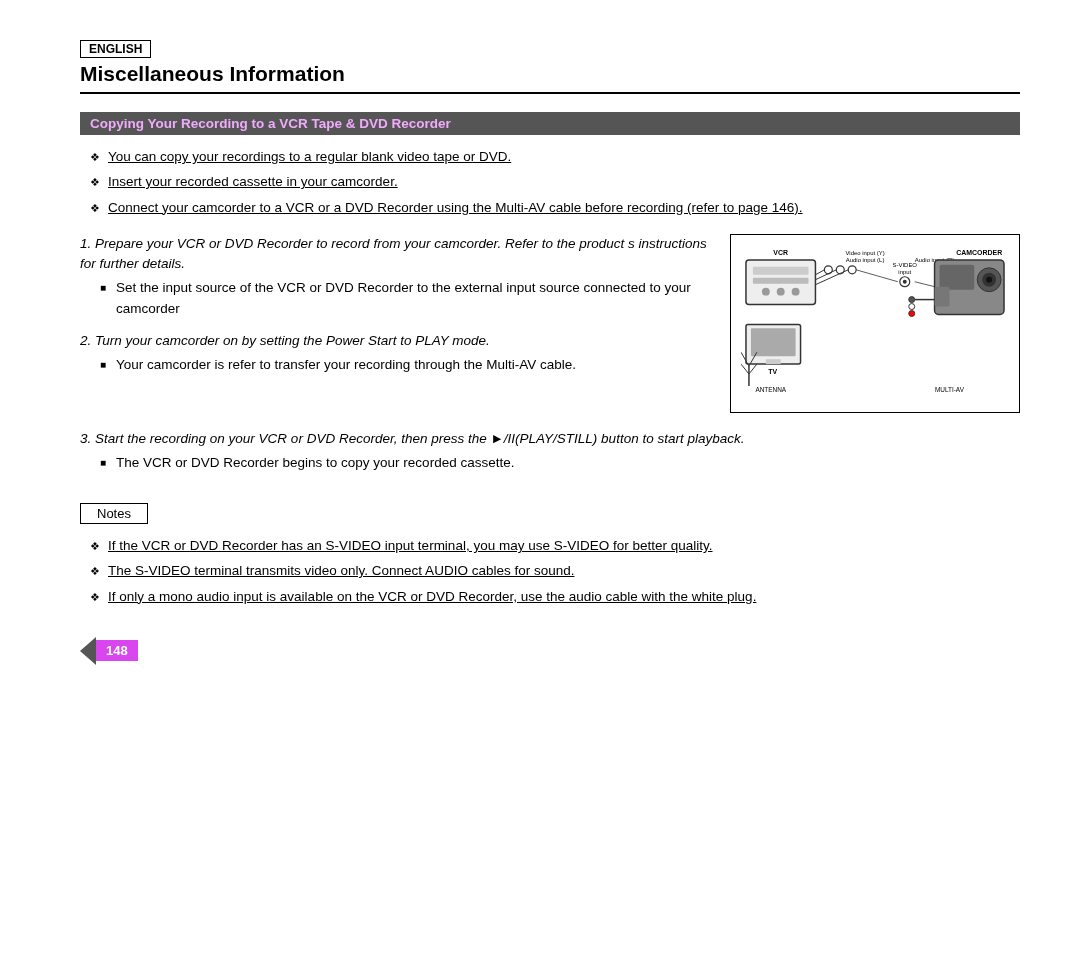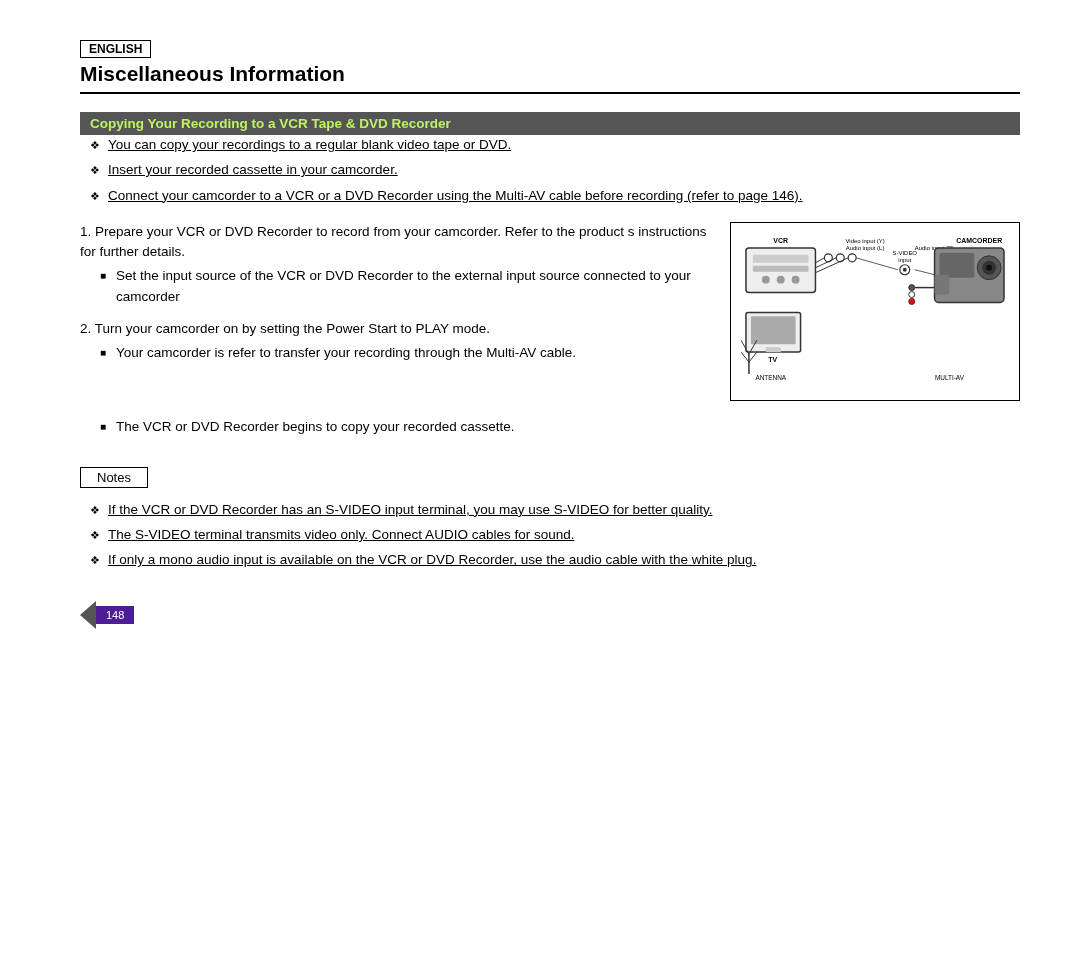--- a/index.html
+++ b/index.html
@@ -25,24 +25,25 @@
     .page-title {
       font-size: 21px;
       font-weight: bold;
       border-bottom: 2px solid #000;
       padding-bottom: 6px;
       margin-bottom: 18px;
     }
 
     .section-header {
       background: #555;
-      color: #bef264;
+      color: #f0abfc;
       font-weight: bold;
       font-size: 13.5px;
       padding: 4px 10px;
+      margin-bottom: 12px;
       display: inline-block;
       width: 100%;
     }
 
     .bullet-list {
       list-style: none;
       margin-bottom: 16px;
       padding-left: 10px;
       text-decoration: underline;
     }
@@ -90,20 +91,21 @@
       width: 100%;
     }
 
     .step-item {
       margin-bottom: 12px;
       line-height: 1.5;
     }
 
     .step-item > p {
       margin-bottom: 4px;
+      font-style: italic;
     }
 
     .sub-bullet {
       list-style: none;
       padding-left: 20px;
     }
 
     .sub-bullet li {
       position: relative;
       padding-left: 16px;
@@ -141,24 +143,24 @@
     .page-number-triangle {
       width: 0;
       height: 0;
       border-top: 14px solid transparent;
       border-bottom: 14px solid transparent;
       border-right: 16px solid #555;
       display: inline-block;
     }
 
     .page-number-rect {
-      background: #4c1d95;
+      background: #d946ef;
       color: #fff;
-      font-weight: normal;
-      font-size: 11px;
+      font-weight: bold;
+      font-size: 13px;
       padding: 3px 10px;
       display: inline-block;
     }
 
     .page-number-wrap {
       display: flex;
       align-items: center;
     }
   </style>
 </head>
@@ -262,20 +264,21 @@
         <circle cx="172" cy="55" r="3" fill="#555" stroke="#333" stroke-width="1"></circle>
         <circle cx="172" cy="62" r="3" fill="#fff" stroke="#333" stroke-width="1"></circle>
         <circle cx="172" cy="69" r="3" fill="#f00" stroke="#333" stroke-width="1"></circle>
       </svg>
     </div>
   </div>
 </div>
 
 
 <div class="step-item">
+  <p><span>3.</span> <span>Start the recording on your VCR or DVD Recorder, then press the ►/II(PLAY/STILL) button to start playback.</span></p>
   <ul class="sub-bullet">
     <li>The VCR or DVD Recorder begins to copy your recorded cassette.</li>
   </ul>
 </div>
 
 
 <div class="notes-section">
   <div class="notes-box">
     <span>Notes</span>
   </div>

